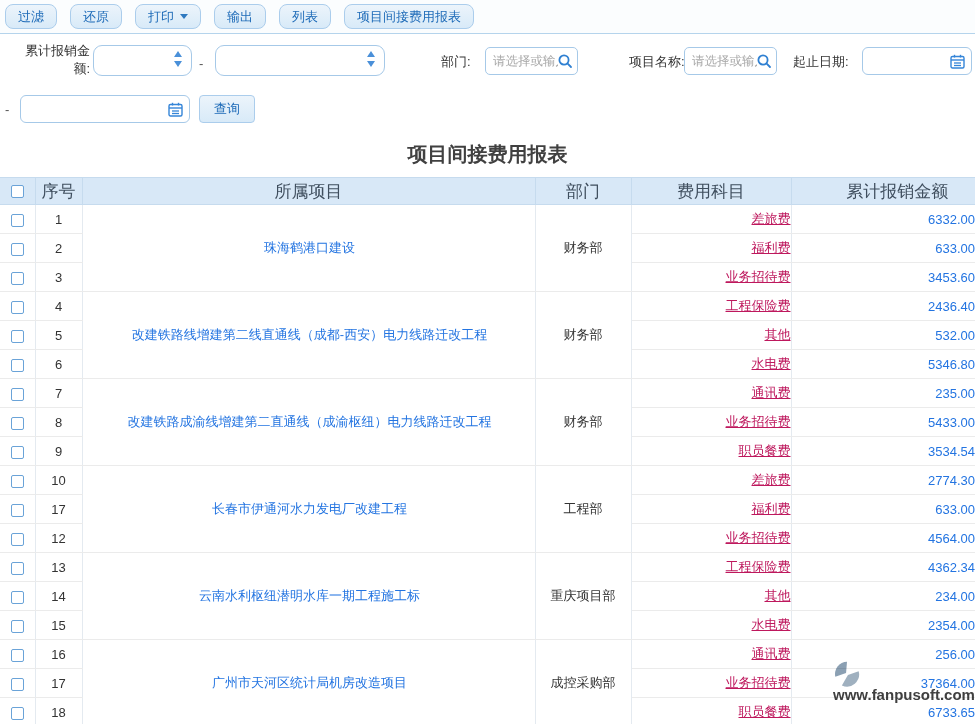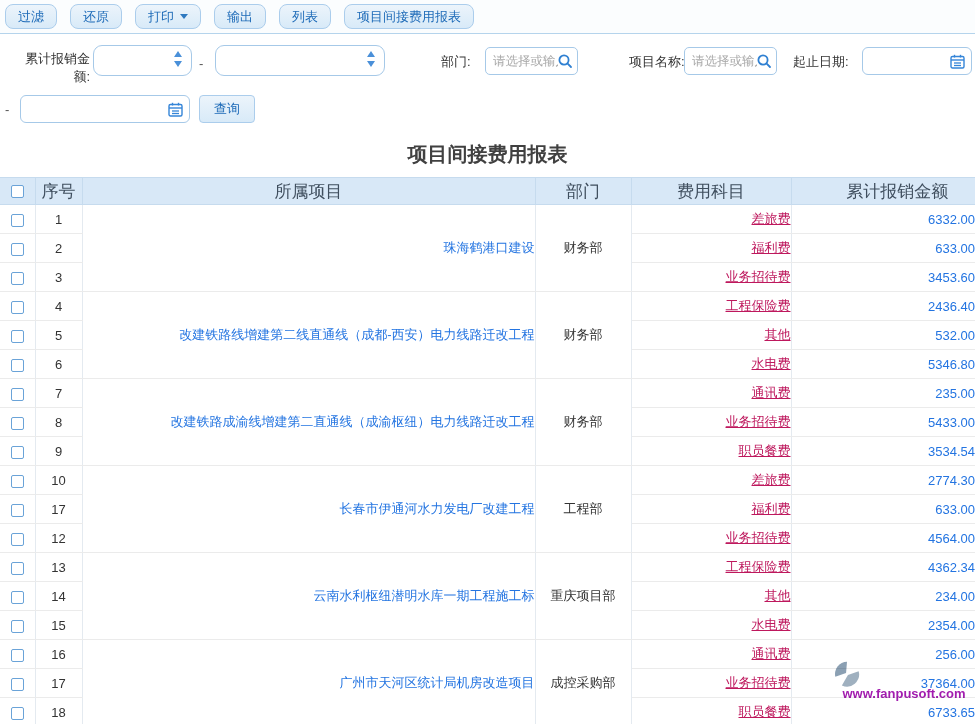--- a/index.html
+++ b/index.html
@@ -12,21 +12,21 @@
              background:#fbfdfe; border-bottom:1px solid #b5d4ec; }
   .tbtn { display:inline-flex; align-items:center; gap:6px; height:25px; padding:0 12px;
           background:linear-gradient(#ecf4fb,#d8eaf8); border:1px solid #abcdec; border-radius:8px;
           color:#1e6bb8; font-size:13px; cursor:pointer; white-space:nowrap; }
   .caret { width:0; height:0; border-left:4px solid transparent; border-right:4px solid transparent;
            border-top:5px solid #2e79c0; display:inline-block; }
 
   
   .filters { position:relative; height:97px; background:#fff; }
   .flabel { position:absolute; font-size:13px; color:#333; white-space:nowrap; }
-  .f-amount-label { left:14px; top:16px; width:76px; text-align:right; white-space:normal; line-height:18px; }
+  .f-amount-label { left:14px; top:8px; width:76px; text-align:right; white-space:normal; line-height:18px; }
   .dash { position:absolute; font-size:13px; color:#555; }
 
   .spinbox { position:absolute; height:31px; border:1px solid #a6c9e8; border-radius:9px; background:#fff; }
   .spinbox input { position:absolute; left:8px; top:0; width:calc(100% - 30px); height:100%; border:none; outline:none;
                    font-size:13px; background:transparent; }
   .spinners { position:absolute; right:9px; top:5px; display:flex; flex-direction:column; gap:4px; cursor:pointer; }
   .spin-up { width:0; height:0; border-left:4px solid transparent; border-right:4px solid transparent; border-bottom:6px solid #4a90d9; }
   .spin-dn { width:0; height:0; border-left:4px solid transparent; border-right:4px solid transparent; border-top:6px solid #4a90d9; }
 
   .searchbox { position:absolute; height:28px; border:1px solid #a6c9e8; border-radius:5px; background:#fff; }
@@ -51,31 +51,31 @@
   thead td { background:#d8e8f7; height:27px; color:#3f4e5e; text-align:center;
              border:1px solid #c6dbee; border-left:none; font-size:17px; }
   thead td:last-child { border-right:none;padding-left:28px; }
   tbody td { height:29px; background:#fff; border-right:1px solid #e4eaf0; border-bottom:1px solid #ebebeb;
              overflow:hidden; white-space:nowrap; }
   tbody td:last-child { border-right:none; }
   .c-check { text-align:center; }
   .cb { display:inline-block; width:13px; height:13px; border:1px solid #6aa3d8; border-radius:2px;
         background:#fff; vertical-align:middle; cursor:pointer; }
   .c-no   { text-align:center; color:#333; }
-  .c-proj { text-align:right; padding-left:2px; color:#2374e1; cursor:pointer; }
+  .c-proj { text-align:center; padding-left:2px; color:#2374e1; cursor:pointer; }
   .c-dept { text-align:center; color:#333; }
   .c-subj { text-align:right; color:#be185d; text-decoration:underline; cursor:pointer;margin-top:48px; }
   .c-amt  { text-align:right; padding-right:0; color:#2374e1; }
 
   
   .watermark { position:absolute; top:660px; right:0; width:142px; mix-blend-mode:multiply; z-index:10;
                pointer-events:none; text-align:center; }
   .wm-row { display:flex; align-items:center; justify-content:flex-start; gap:2px; }
   .wm-brand { font-size:23px; font-weight:bold; color:#a3abb4; letter-spacing:1px; white-space:nowrap; }
-  .wm-url { font-size:13px; font-weight:bold; color:#a21caf; margin-top:-2px; white-space:nowrap; }
+  .wm-url { font-size:15px; font-weight:bold; color:#404040; margin-top:-2px; white-space:nowrap; }
 </style>
 </head>
 <body>
 
 <div class="app">
 
   <div class="toolbar">
     <button class="tbtn">
         <span>过滤</span>
       </button>

